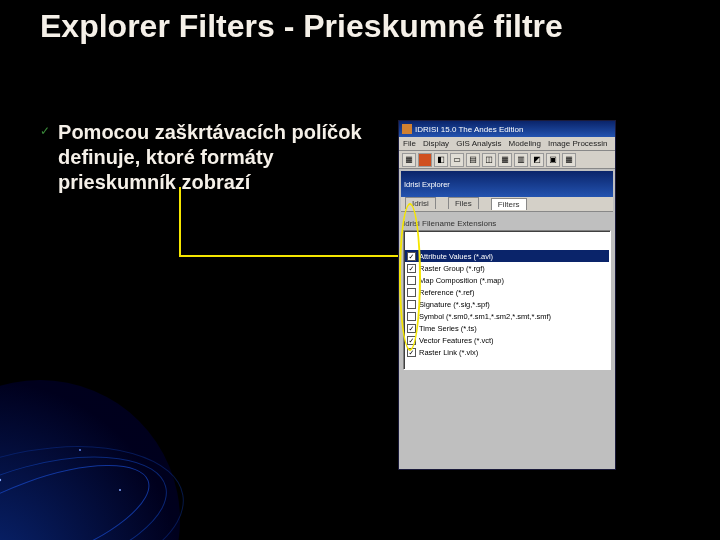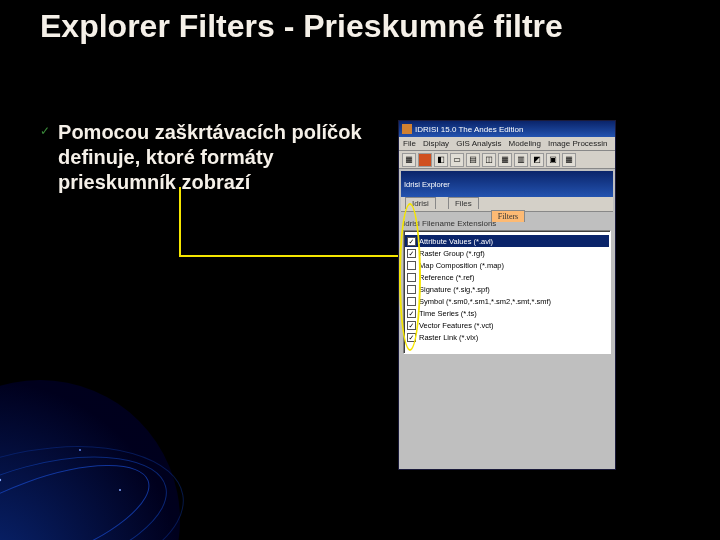--- a/index.html
+++ b/index.html
@@ -126,34 +126,34 @@
   }
   .tab {
     font-size: 8px;
     padding: 1px 6px;
     border: 1px solid #888;
     border-bottom: none;
     background: #d4d0c8;
     color:#333;
     position:relative;
   }
-  .tab.active { background:#fdba74; top:13px;font-family:Liberation Serif, serif; }
+  .tab.active { background:#ffffff; top:1px; }
   .subheader {
     margin: 7px 4px 2px 4px;
     font-size: 8px;
     color:#333;
   }
   .list-box {
     margin: 0 4px;
     background:#fff;
     border:1px solid #808080;
     border-right-color:#fff; border-bottom-color:#fff;
     box-shadow: inset 1px 1px 0 #404040;
-    height: 124px;
-    padding: 4px 1px;
+    height: 140px;
+    padding: 19px 1px;
   }
   .list-row {
     display:flex;
     align-items:center;
     height: 12px;
     gap: 3px;
     padding-left: 2px;
   }
   .list-row.selected {
     background:#0a246a;

